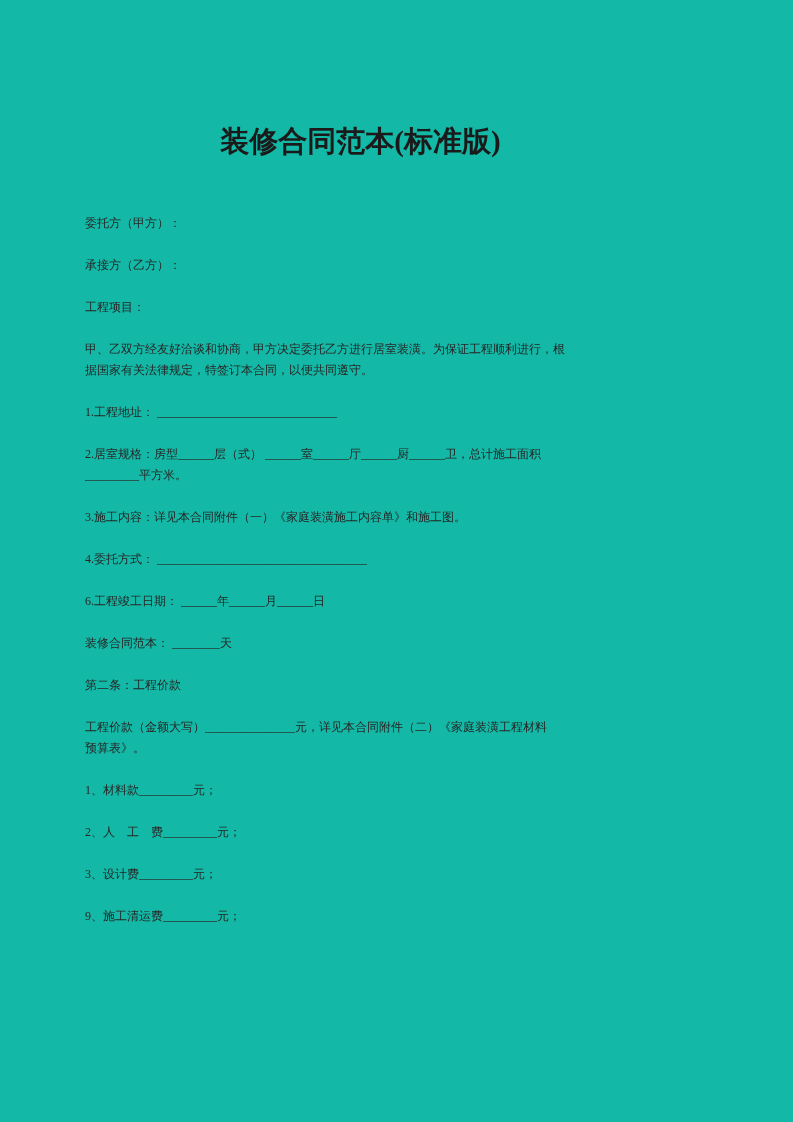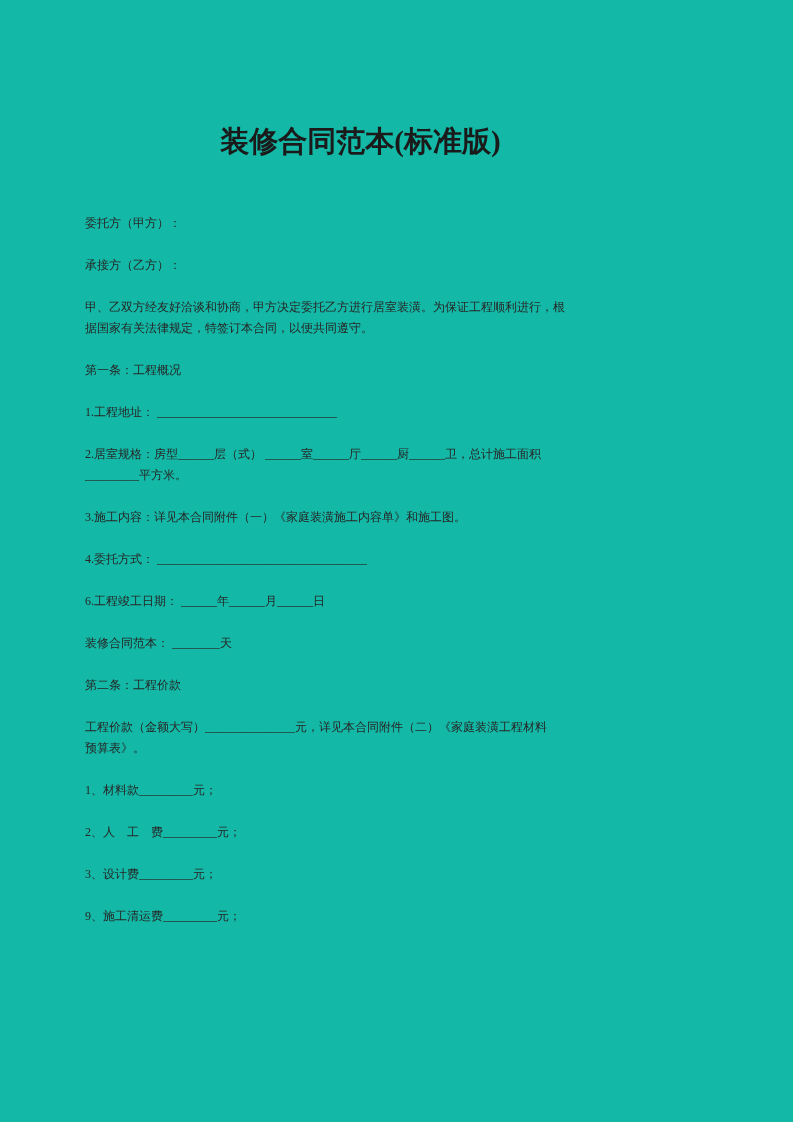--- a/index.html
+++ b/index.html
@@ -45,25 +45,25 @@
 <body>
 
 <div class="page">
 
   <h1 class="doc-title">装修合同范本(标准版)</h1>
 
   <p class="para">委托方（甲方）：</p>
 
   <p class="para">承接方（乙方）：</p>
 
+  <p class="para">工程项目：</p>
 
   <p class="para">甲、乙双方经友好洽谈和协商，甲方决定委托乙方进行居室装潢。为保证工程顺利进行，根
 据国家有关法律规定，特签订本合同，以便共同遵守。</p>
 
-  <p class="para">第一条：工程概况</p>
 
   <p class="para">1.工程地址： ______________________________</p>
 
   <p class="para">2.居室规格：房型______层（式） ______室______厅______厨______卫，总计施工面积
 _________平方米。</p>
 
   <p class="para">3.施工内容：详见本合同附件（一）《家庭装潢施工内容单》和施工图。</p>
 
   <p class="para">4.委托方式： ___________________________________</p>
 

